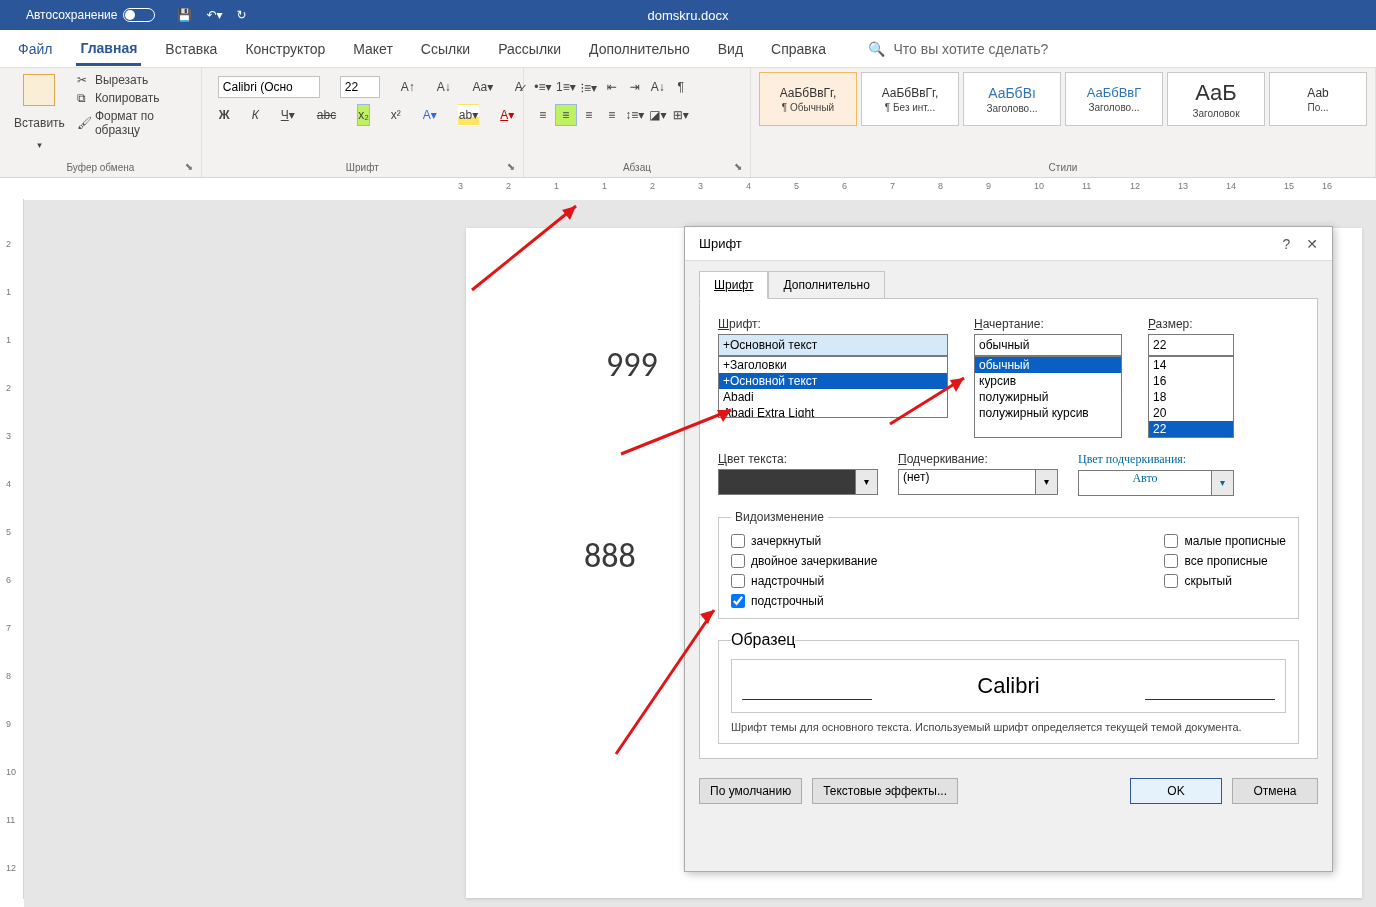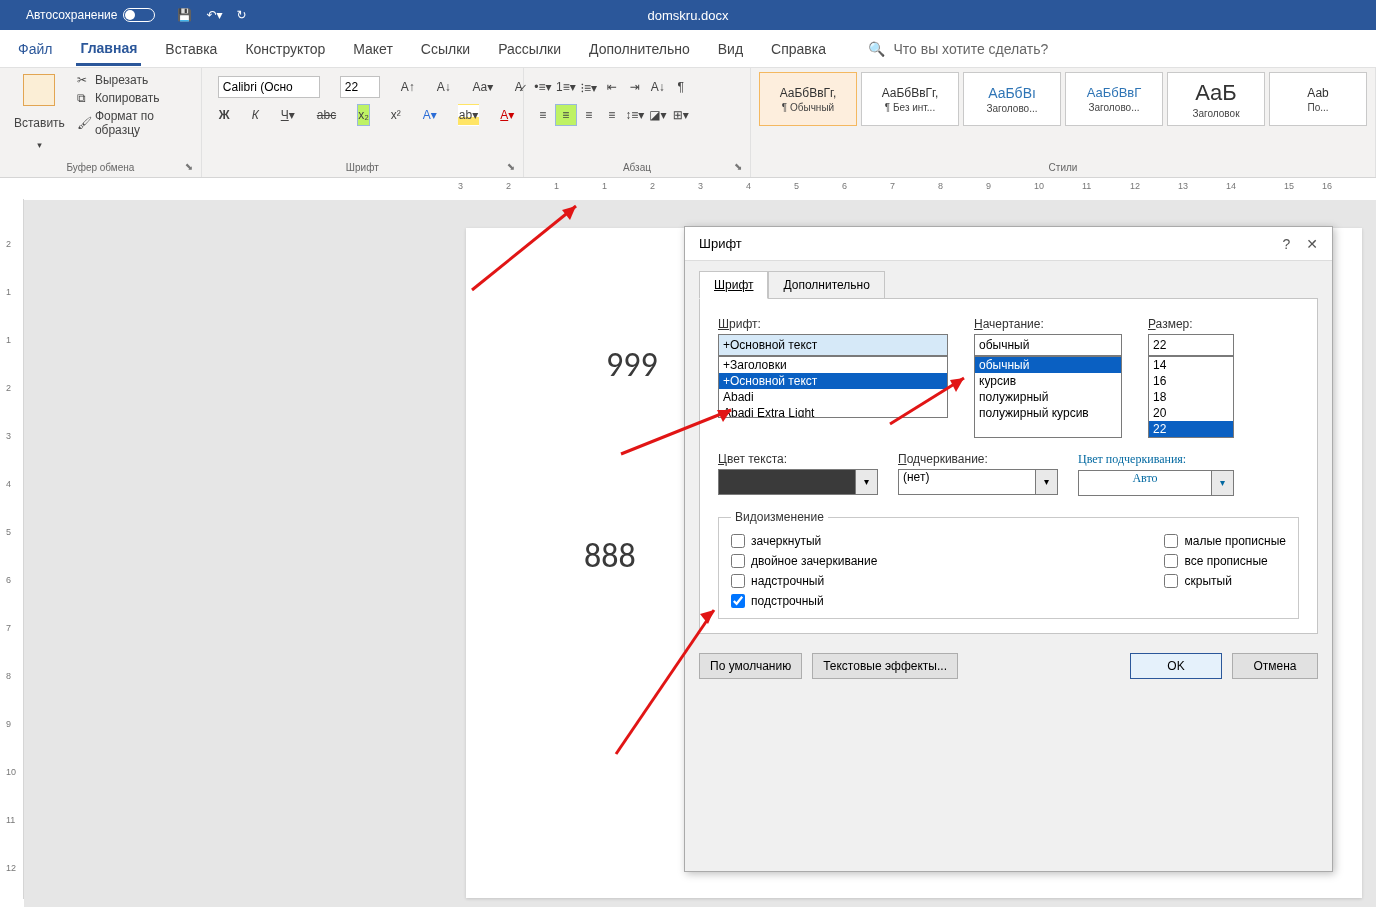--- a/index.html
+++ b/index.html
@@ -404,20 +404,29 @@
               <span>все прописные</span>
             </label>
           <label class="chk">
               <input type="checkbox" style="">
               <span>скрытый</span>
             </label>
         </div>
       </div>
     </fieldset>
 
+    <fieldset class="sample">
+      <legend>Образец</legend>
+      <div class="sample-box">
+        <div class="line l"></div>
+        <span>Calibri</span>
+        <div class="line r"></div>
+      </div>
+      <div class="note">Шрифт темы для основного текста. Используемый шрифт определяется текущей темой документа.</div>
+    </fieldset>
   </div>
 
   <div class="dlg-buttons">
     <div class="left">
       <button class="dlg-btn"><span>По умолчанию</span></button>
       <button class="dlg-btn"><span>Текстовые эффекты...</span></button>
     </div>
     <div class="right">
       <button class="dlg-btn primary"><span>OK</span></button>
       <button class="dlg-btn"><span>Отмена</span></button>

